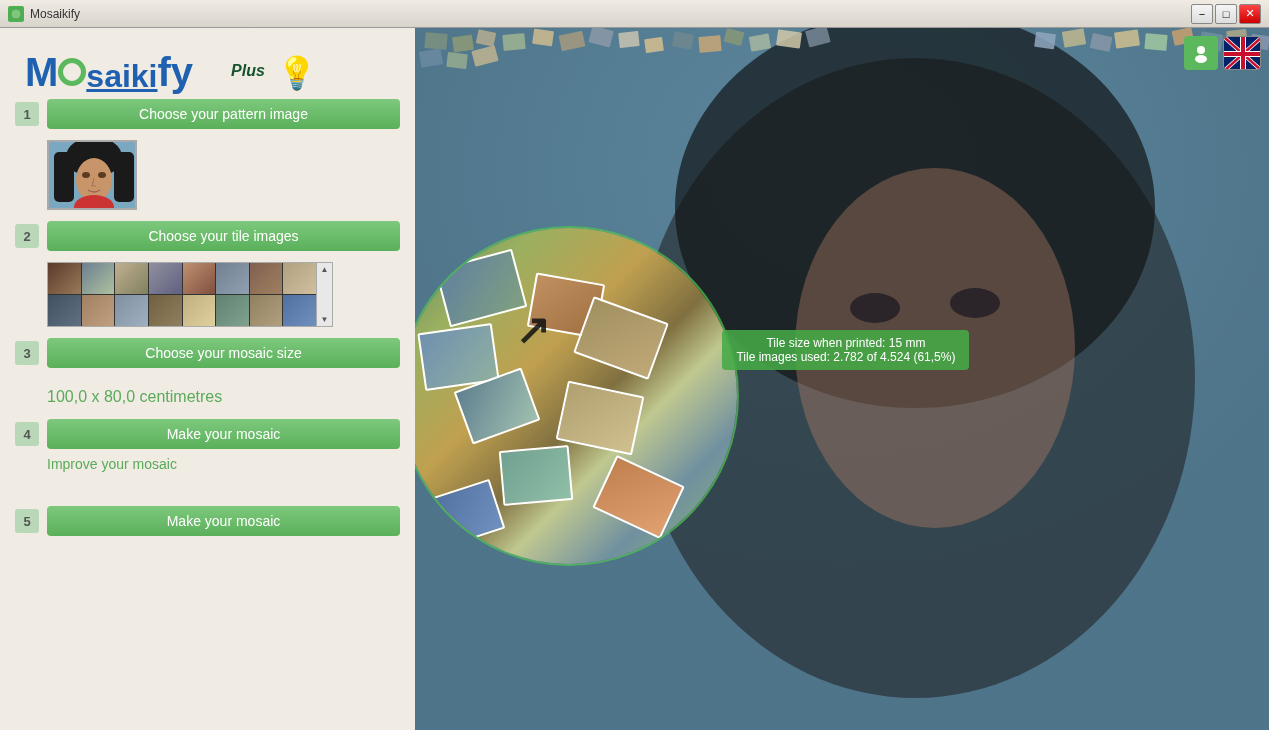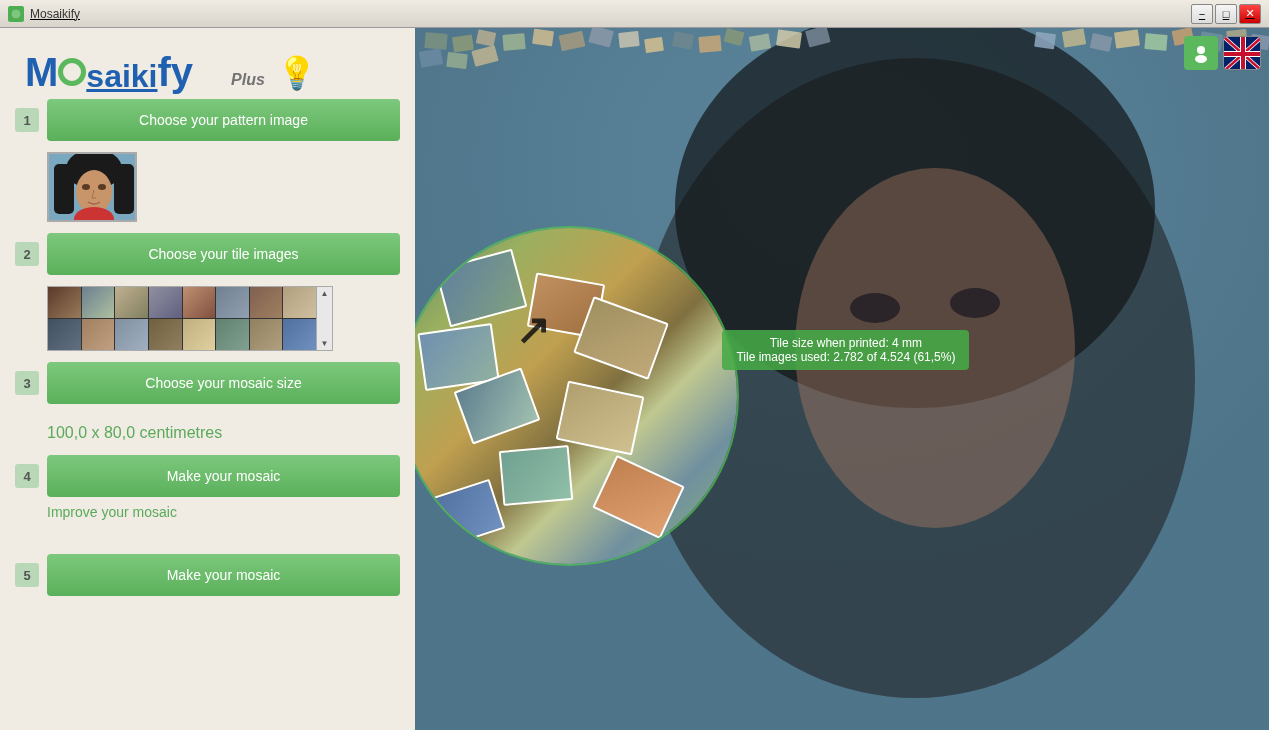--- a/index.html
+++ b/index.html
@@ -13,21 +13,20 @@
 
     
     .title-bar {
       display: flex;
       align-items: center;
       justify-content: space-between;
       background: linear-gradient(to bottom, #f0ece4, #d8d4cc);
       height: 28px;
       padding: 3px 8px;
       border-bottom: 1px solid #999;
-      text-decoration: underline;
     }
     .title-bar-left {
       display: flex;
       align-items: center;
       gap: 6px;
     }
     .title-icon {
       width: 16px; height: 16px;
       background: #4caf50;
       border-radius: 2px;
@@ -95,21 +94,21 @@
       font-weight: bold;
       flex-shrink: 0;
     }
     .step-btn {
       flex: 1;
       background: linear-gradient(to bottom, #7dc87d, #5ab05a);
       border: none;
       border-radius: 4px;
       color: white;
       font-size: 14px;
-      padding: 13px 10px;
+      padding: 7px 10px;
       cursor: pointer;
       text-align: center;
     }
 
     
     .pattern-preview {
       margin-left: 32px;
       margin-top: 4px;
       margin-bottom: 4px;
     }
@@ -250,24 +249,24 @@
     .logo-fy {
       font-size: 40px;
       font-weight: 900;
       color: #2060b0;
       line-height: 1;
       font-family: Arial Black, sans-serif;
     }
     .logo-plus-text {
       font-size: 16px;
       font-weight: bold;
-      color: #737373;
+      color: #14532d;
       font-style: italic;
       margin-left: -5px;
-      margin-bottom: 3px;
+      margin-bottom: 12px;
       padding-left: 43px;
     }
     .bulb-icon {
       font-size: 32px;
       margin-left: 12px;
       color: #9bc84a;
       align-self: flex-start;
       margin-top: 8px;
     }
   </style>
@@ -479,21 +478,21 @@
         <div style="position:absolute; width:78px; height:60px; background:linear-gradient(135deg,#b0a070,#d0c090); border:2px solid white; transform:rotate(12deg); top:160px; left:160px; border-radius:2px;"></div>
         <div style="position:absolute; width:70px; height:55px; background:linear-gradient(135deg,#70a090,#90c0a8); border:2px solid white; transform:rotate(-5deg); top:220px; left:100px; border-radius:2px;"></div>
         <div style="position:absolute; width:75px; height:58px; background:linear-gradient(135deg,#c08050,#e0a070); border:2px solid white; transform:rotate(25deg); top:240px; left:200px; border-radius:2px;"></div>
         <div style="position:absolute; width:68px; height:52px; background:linear-gradient(135deg,#5070a0,#7090c0); border:2px solid white; transform:rotate(-18deg); top:260px; left:30px; border-radius:2px;"></div>
 
         <div style="position:absolute; top:80px; left:115px; color:#111; font-size:42px; transform:rotate(180deg); font-weight:900; opacity:0.85;">↙</div>
       </div>
     </div>
 
     <div style="position:absolute; top:43%; left:36%; background:rgba(70,170,70,0.88); color:white; font-size:12px; padding:6px 14px; border-radius:4px; text-align:center; pointer-events:none;">
-      <div>Tile size when printed:  4 mm</div>
+      <div>Tile size when printed:  15 mm</div>
       <div>Tile images used:  2.782 of 4.524  (61,5%)</div>
     </div>
 
 
     <div style="position:absolute; top:8px; right:8px; display:flex; gap:5px;">
       <div style="width:34px;height:34px;background:#5cb85c;border-radius:4px;display:flex;align-items:center;justify-content:center;cursor:pointer;font-size:18px;">
         <svg width="20" height="20" viewBox="0 0 20 20">
           <circle cx="10" cy="7" r="4" fill="white"></circle>
           <ellipse cx="10" cy="16" rx="6" ry="4" fill="white"></ellipse>
         </svg>

